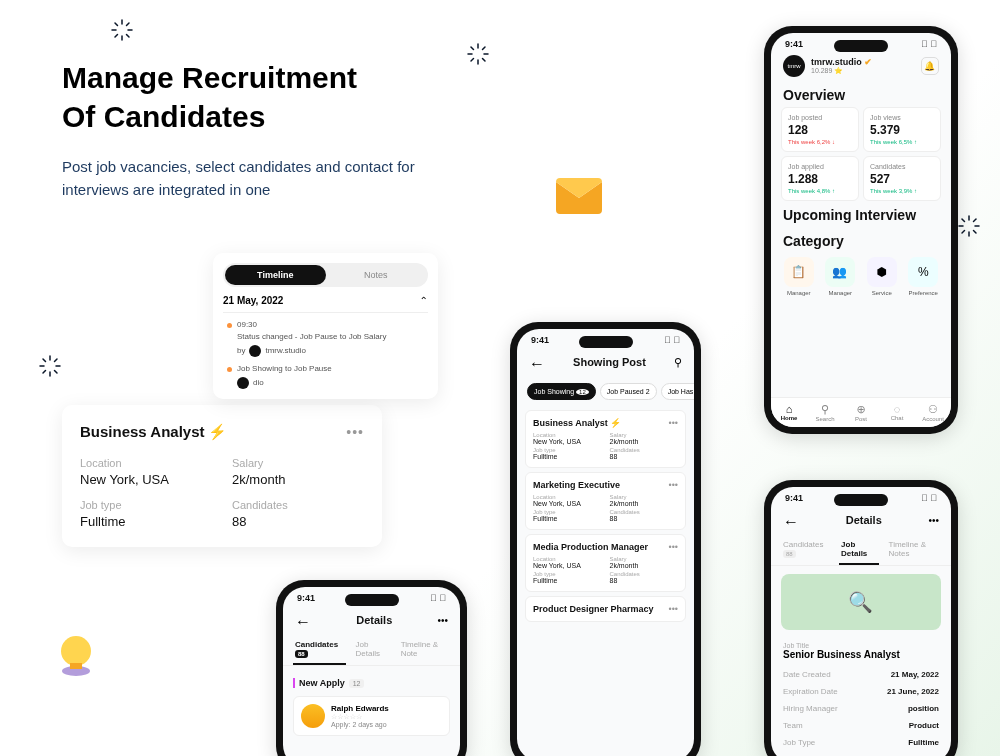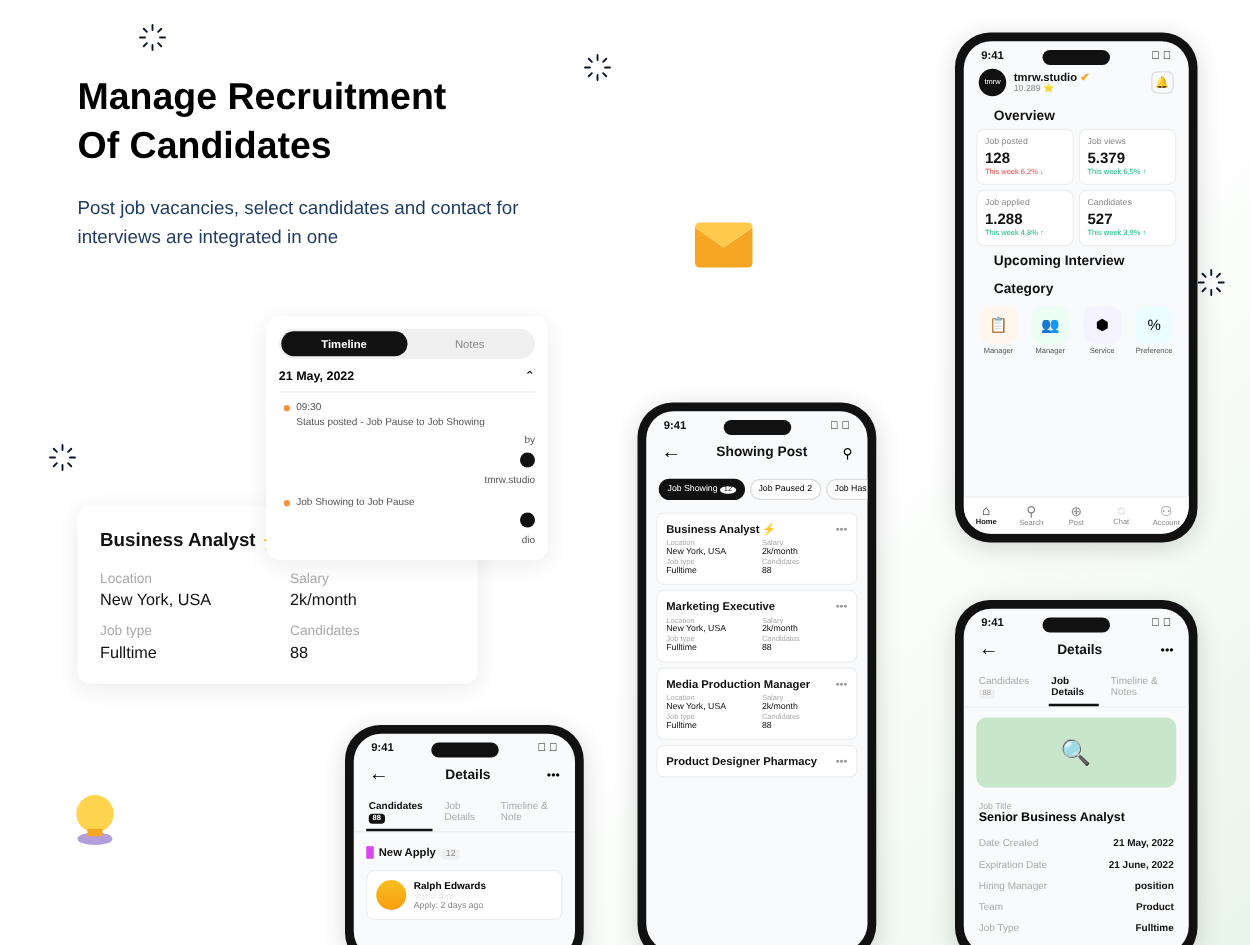--- a/index.html
+++ b/index.html
@@ -24,21 +24,21 @@
 .status-bar .notch { position:absolute; left:50%; top:7px; transform:translateX(-50%); width:54px; height:12px; background:#111; border-radius:8px; }
 .phone-header { display: flex; align-items: center; justify-content: space-between; padding: 6px 12px; }
 .phone-title { font-size: 11px; font-weight: 700; color: #111; }
 
 
 .phone1 { top: 26px; right: 42px; width: 194px; height: 408px; }
 .brand-row { display:flex; align-items:center; padding: 4px 12px; gap:6px;}
 .brand-logo { width:22px; height:22px; border-radius:50%; background:#111; color:#fff; font-size:6px; display:flex; align-items:center; justify-content:center; }
 .brand-name { font-size:9px; font-weight:700; color:#111; }
 .brand-sub { font-size:7px; color:#888; }
-.section-title { font-size:11px; font-weight:700; color:#111; padding: 6px 24px 4px;}
+.section-title { font-size:14px; font-weight:700; color:#111; padding: 6px 12px 4px;}
 .stat-grid { display:grid; grid-template-columns:1fr 1fr; gap:4px; padding:0 10px;}
 .stat-card { background:#fff; border:1px solid #eee; border-radius:6px; padding:6px;}
 .stat-label { font-size:7px; color:#888;}
 .stat-value { font-size:12px; font-weight:700; color:#111; margin:2px 0;}
 .stat-delta { font-size:6px; }
 .delta-up { color:#10b981;}
 .delta-down { color:#ef4444;}
 .interview-card { margin:6px 10px; background:#fff; border:1px solid #eee; border-radius:6px; padding:6px;}
 .iv-time { font-size:7px; color:#888;}
 .iv-name { font-size:9px; font-weight:700; color:#111;}
@@ -72,38 +72,38 @@
 .job-list-item { background:#fff; margin:4px 8px; border:1px solid #eee; border-radius:6px; padding:7px;}
 .job-title-row { display:flex; justify-content:space-between; align-items:center;}
 .job-name { font-size:9px; font-weight:700; color:#111;}
 .job-meta-grid { display:grid; grid-template-columns:1fr 1fr; gap:2px 8px; margin-top:4px;}
 .job-meta-label { font-size:6px; color:#aaa;}
 .job-meta-val { font-size:7px; color:#111;}
 
 
 .phone4 { top: 580px; left: 276px; width: 191px; height: 194px;}
 .apply-section { margin:6px 10px; }
-.apply-header { font-size:9px; font-weight:700; color:#111; border-left:6px solid #d946ef; padding-left:4px;}
+.apply-header { font-size:9px; font-weight:700; color:#111; border-left:2px solid #d946ef; padding-left:4px;}
 .apply-count { font-size:7px; color:#888; background:#f0f0f0; padding:1px 4px; border-radius:3px; margin-left:4px;}
 .cand-card { background:#fff; border:1px solid #eee; border-radius:6px; padding:7px; margin-top:6px; display:flex; gap:6px;}
 .avatar { width:24px; height:24px; border-radius:50%; background:#ddd;}
 .cand-name { font-size:8px; font-weight:700;}
 .stars { font-size:7px; color:#ccc;}
 .apply-ago { font-size:7px; color:#888;}
 
 
 .timeline-card { position:absolute; top:253px; left:213px; width:225px; background:#fff; border-radius:10px; box-shadow:0 4px 20px rgba(0,0,0,0.08); padding:10px;}
 .tl-tabs { display:flex; background:#f0f0f0; border-radius:16px; padding:2px;justify-content:space-between;}
 .tl-tab { flex:1; text-align:center; font-size:9px; padding:5px; border-radius:14px; color:#888;}
 .tl-tab.active { background:#111; color:#fff; font-weight:600;}
 .tl-date-row { display:flex; justify-content:space-between; align-items:center; border-bottom:1px solid #eee; padding:8px 0 6px;}
 .tl-date { font-size:10px; font-weight:700;}
 .tl-entry { padding:6px 0 0 14px; position:relative; font-size:8px; color:#555; line-height:1.5;}
 .tl-entry:before { content:''; position:absolute; left:4px; top:10px; width:5px; height:5px; border-radius:50%; background:#fb923c;}
-.tl-by { display:flex; align-items:flex-end; gap:4px; margin-top:2px;flex-direction:column;}
+.tl-by { display:flex; align-items:flex-end; gap:4px; margin-top:2px;}
 .tl-by-logo { width:12px; height:12px; border-radius:50%; background:#111;}
 
 
 .ba-card { position:absolute; top:405px; left:62px; width:320px; background:#fff; border-radius:10px; box-shadow:0 4px 20px rgba(0,0,0,0.08); padding:18px;}
 .ba-header { display:flex; justify-content:space-between; align-items:center;}
 .ba-title { font-size:15px; font-weight:700; color:#111;}
 .ba-grid { display:grid; grid-template-columns:1fr 1fr; gap:12px 20px; margin-top:16px;}
 .ba-label { font-size:11px; color:#aaa; margin-bottom:3px;}
 .ba-value { font-size:13px; color:#111;}
 .more-dots { font-size:14px; color:#999; letter-spacing:1px;}
@@ -206,21 +206,21 @@
   <div class="tl-tabs">
     <div class="tl-tab active">Timeline</div>
     <div class="tl-tab">Notes</div>
   </div>
   <div class="tl-date-row">
     <span class="tl-date">21 May, 2022</span>
     <span style="font-size:10px;">⌃</span>
   </div>
   <div class="tl-entry">
     <div>09:30</div>
-    <div>Status posted - Job Pause to Job Showing</div>
+    <div>Status changed - Job Pause to Job Salary</div>
     <div class="tl-by">
         <span>by</span>
         <span class="tl-by-logo"></span>
         <span>tmrw.studio</span>
       </div>
   </div>
   <div class="tl-entry">
     <div>Job Showing to Job Pause</div>
     <div class="tl-by">
         <span class="tl-by-logo"></span>

